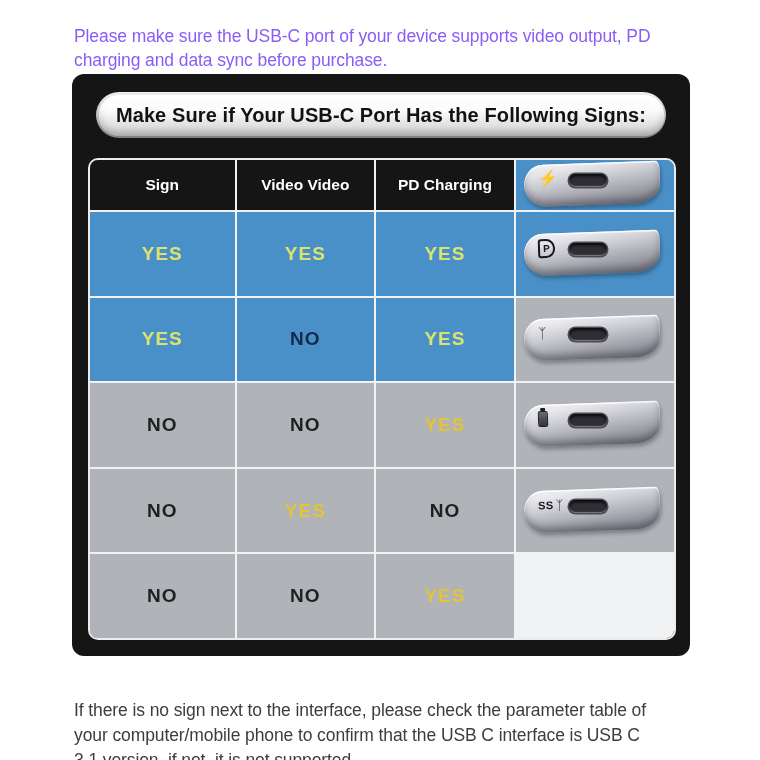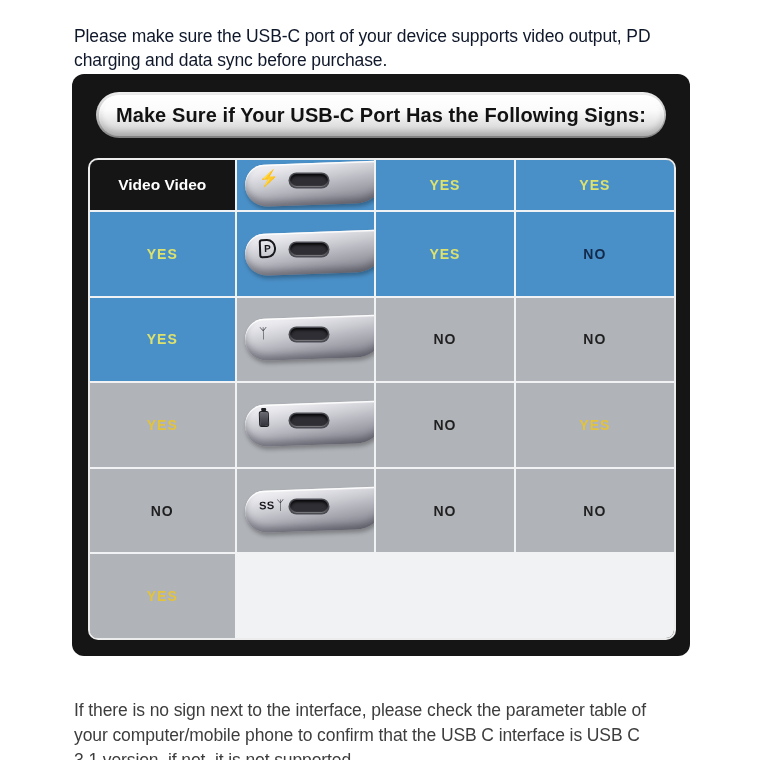--- a/index.html
+++ b/index.html
@@ -5,21 +5,21 @@
   html,body { margin:0; padding:0; background:#ffffff; }
   body { font-family:"Liberation Sans", sans-serif; }
   .stage {
     position:relative; width:760px; height:760px; background:#ffffff;
     overflow:hidden; margin:0 auto;
   }
 
   
   .intro-text {
     position:absolute; left:74px; top:6px; width:622px;
-    font-size:17.5px; line-height:1.38; color:#0f172a; letter-spacing:-0.1px;
+    font-size:17.5px; line-height:1.38; color:#8b5cf6; letter-spacing:-0.1px;
   }
   .footer-text {
     position:absolute; left:74px; top:680px; width:592px;
     font-size:17.5px; line-height:1.43; color:#3d3d3d; letter-spacing:-0.1px;
   }
 
   
   .panel {
     position:absolute; left:72px; top:74px; width:618px; height:582px;
     background:#151515; border-radius:12px;
@@ -49,21 +49,21 @@
     border:2px solid #ececec; background:#e9ebec;
   }
   .grid {
     display:grid; width:100%; height:100%;
     grid-template-columns:147fr 140fr 140fr 161fr;
     grid-template-rows:50px repeat(5, 1fr);
     gap:2px; background:#f1f2f3;
   }
   .cell { display:flex; align-items:center; justify-content:center; }
   .head-cell { background:#151515; color:#ffffff; font-size:15.5px; font-weight:600; }
-  .val-text { font-size:14px; font-weight:bold; letter-spacing:1px; }
+  .val-text { font-size:19px; font-weight:bold; letter-spacing:1px; }
   .sign-cell { justify-content:flex-start; padding-left:6px; overflow:hidden; }
 
   
   .laptop { position:relative; width:140px; height:56px; flex:none; }
   .laptop-body {
     position:absolute; left:2px; top:6px; width:136px; height:42px;
     background:linear-gradient(172deg,#f6f6f9 0%,#e6e6eb 18%,#cbccd2 40%,#a8a9b1 64%,#8b8c95 85%,#73747d 100%);
     border-radius:22px 5px 30px 26px / 24px 10px 22px 24px;
     box-shadow:inset 0 1.5px 1px rgba(255,255,255,0.95),
                inset 0 -5px 7px rgba(45,45,58,0.38),
@@ -110,21 +110,23 @@
   <div class="panel">
 
     <div class="banner-outer">
       <div class="banner-inner">
         <span class="banner-text">Make Sure if Your USB-C Port Has the Following Signs:</span>
       </div>
     </div>
 
     <div class="table-wrap">
       <div class="grid">
+        <div class="cell head-cell">Sign</div>
         <div class="cell head-cell">Video Video</div>
+        <div class="cell head-cell">PD Charging</div>
 
   <div class="cell sign-cell" style="background: rgb(74, 144, 200);">
     <div class="laptop">
       <div class="laptop-body"></div>
       <div class="sym thunderbolt-icon">⚡</div>
       <div class="port"></div>
     </div>
   </div>
   <div class="cell val-cell" style="background: rgb(74, 144, 200);">
             <span class="val-text" style="color: rgb(221, 226, 110);">YES</span>

